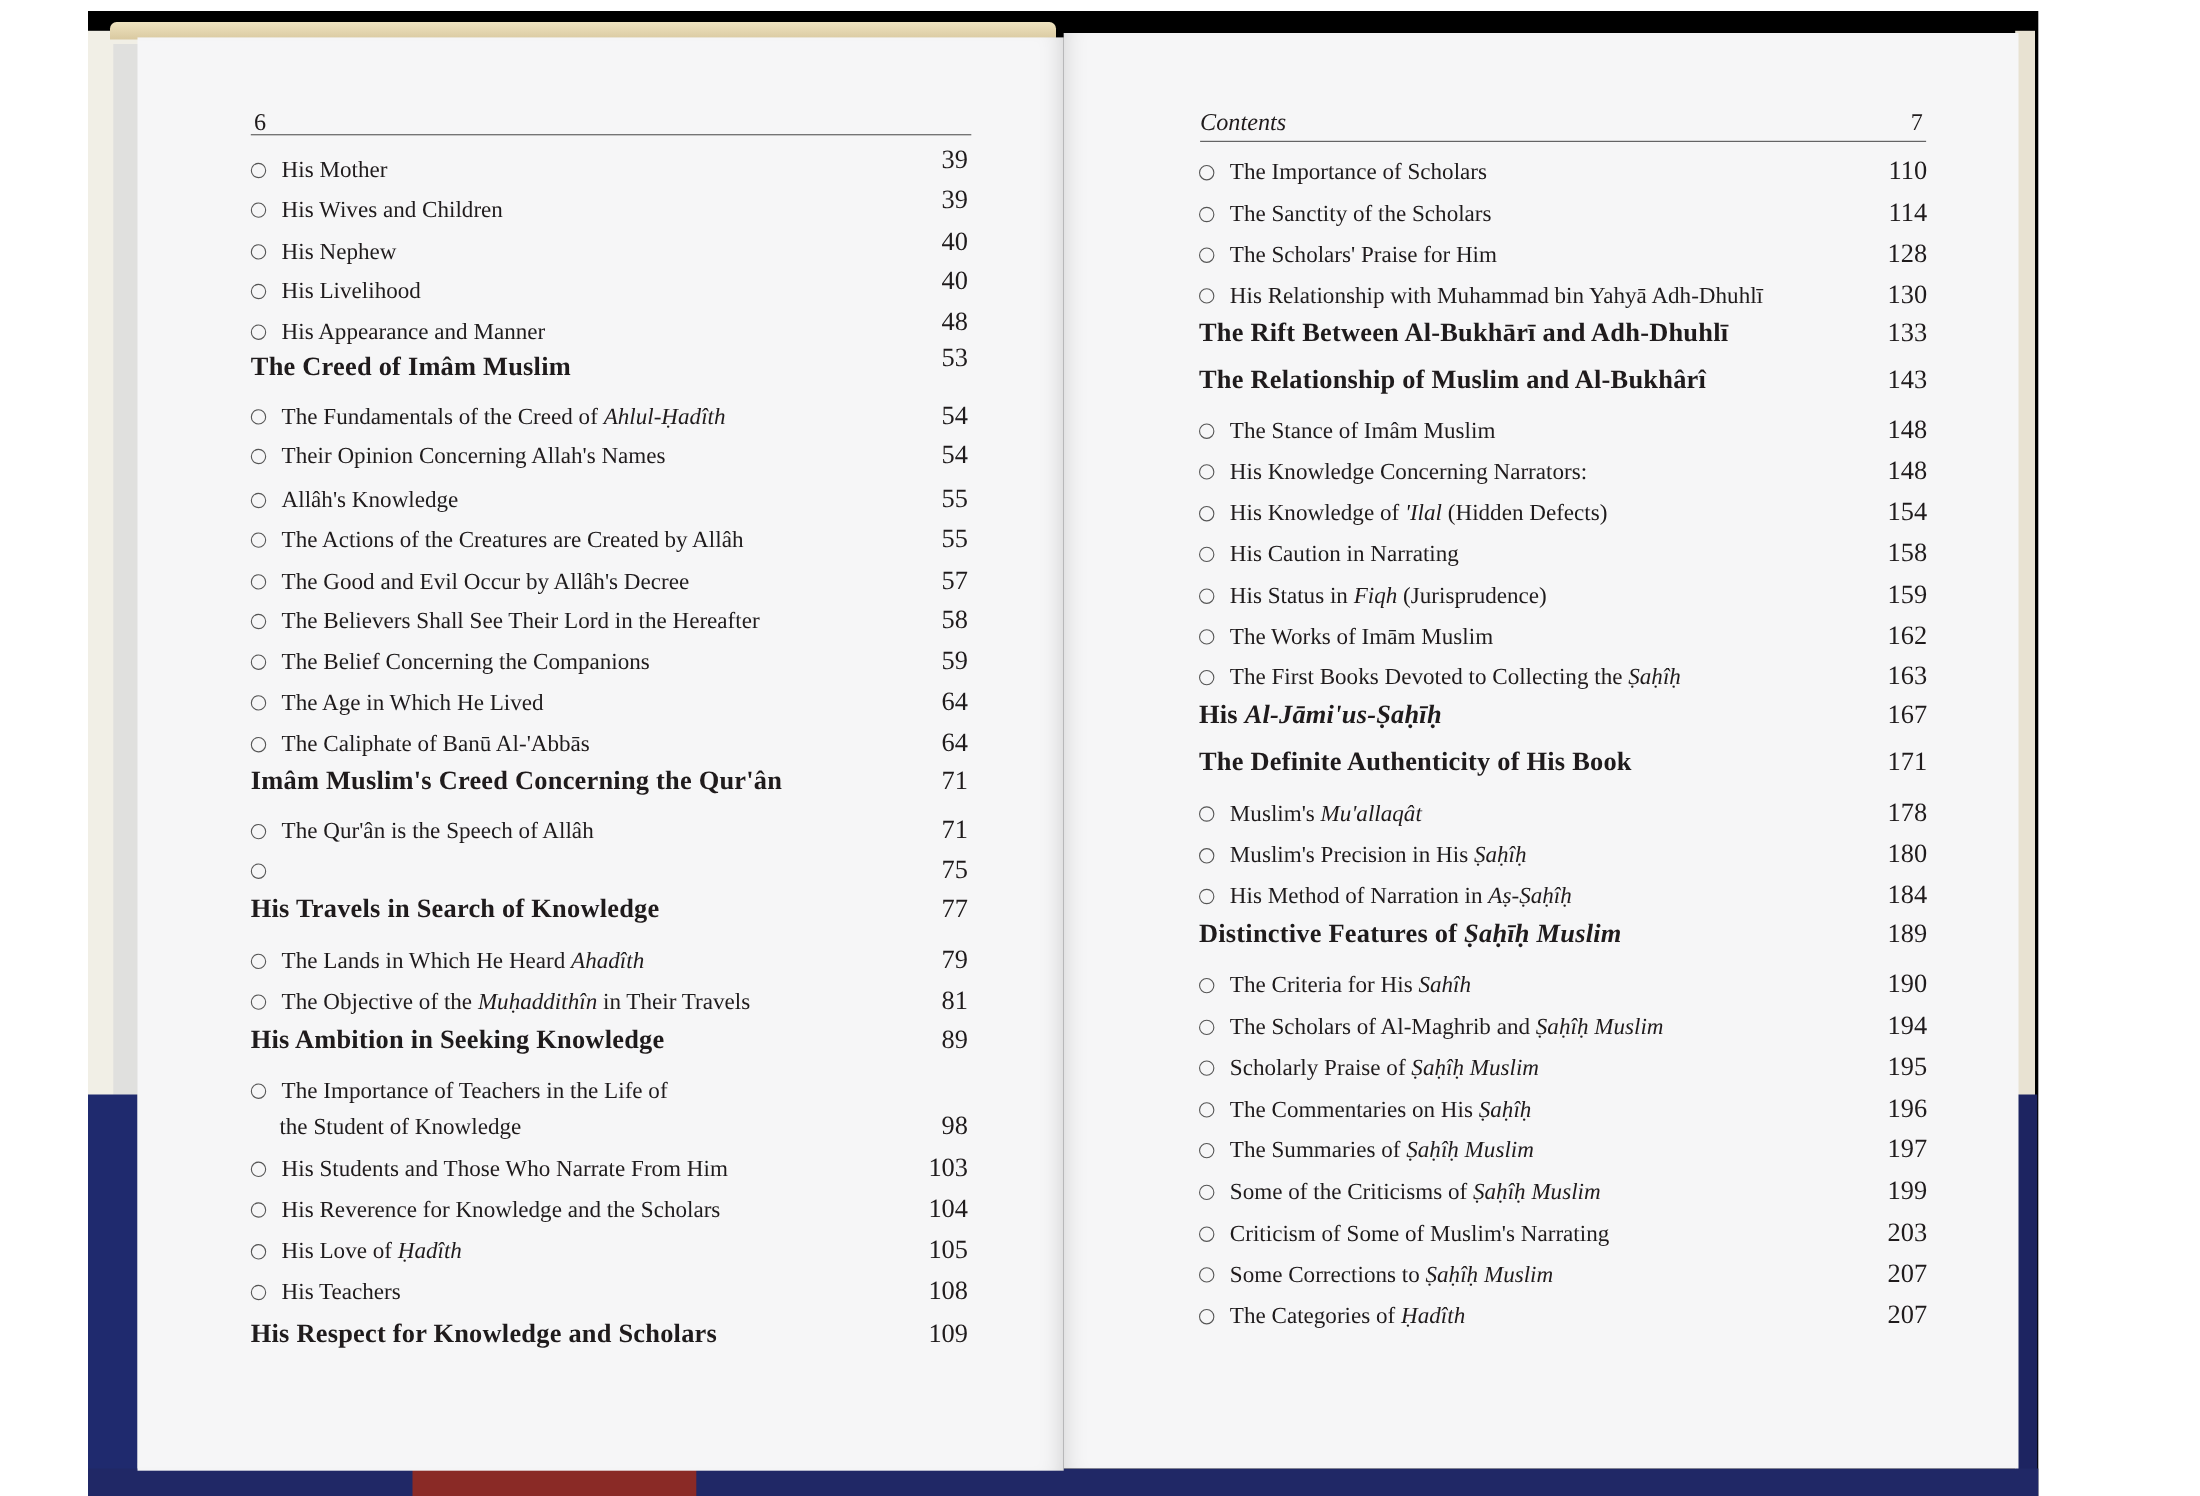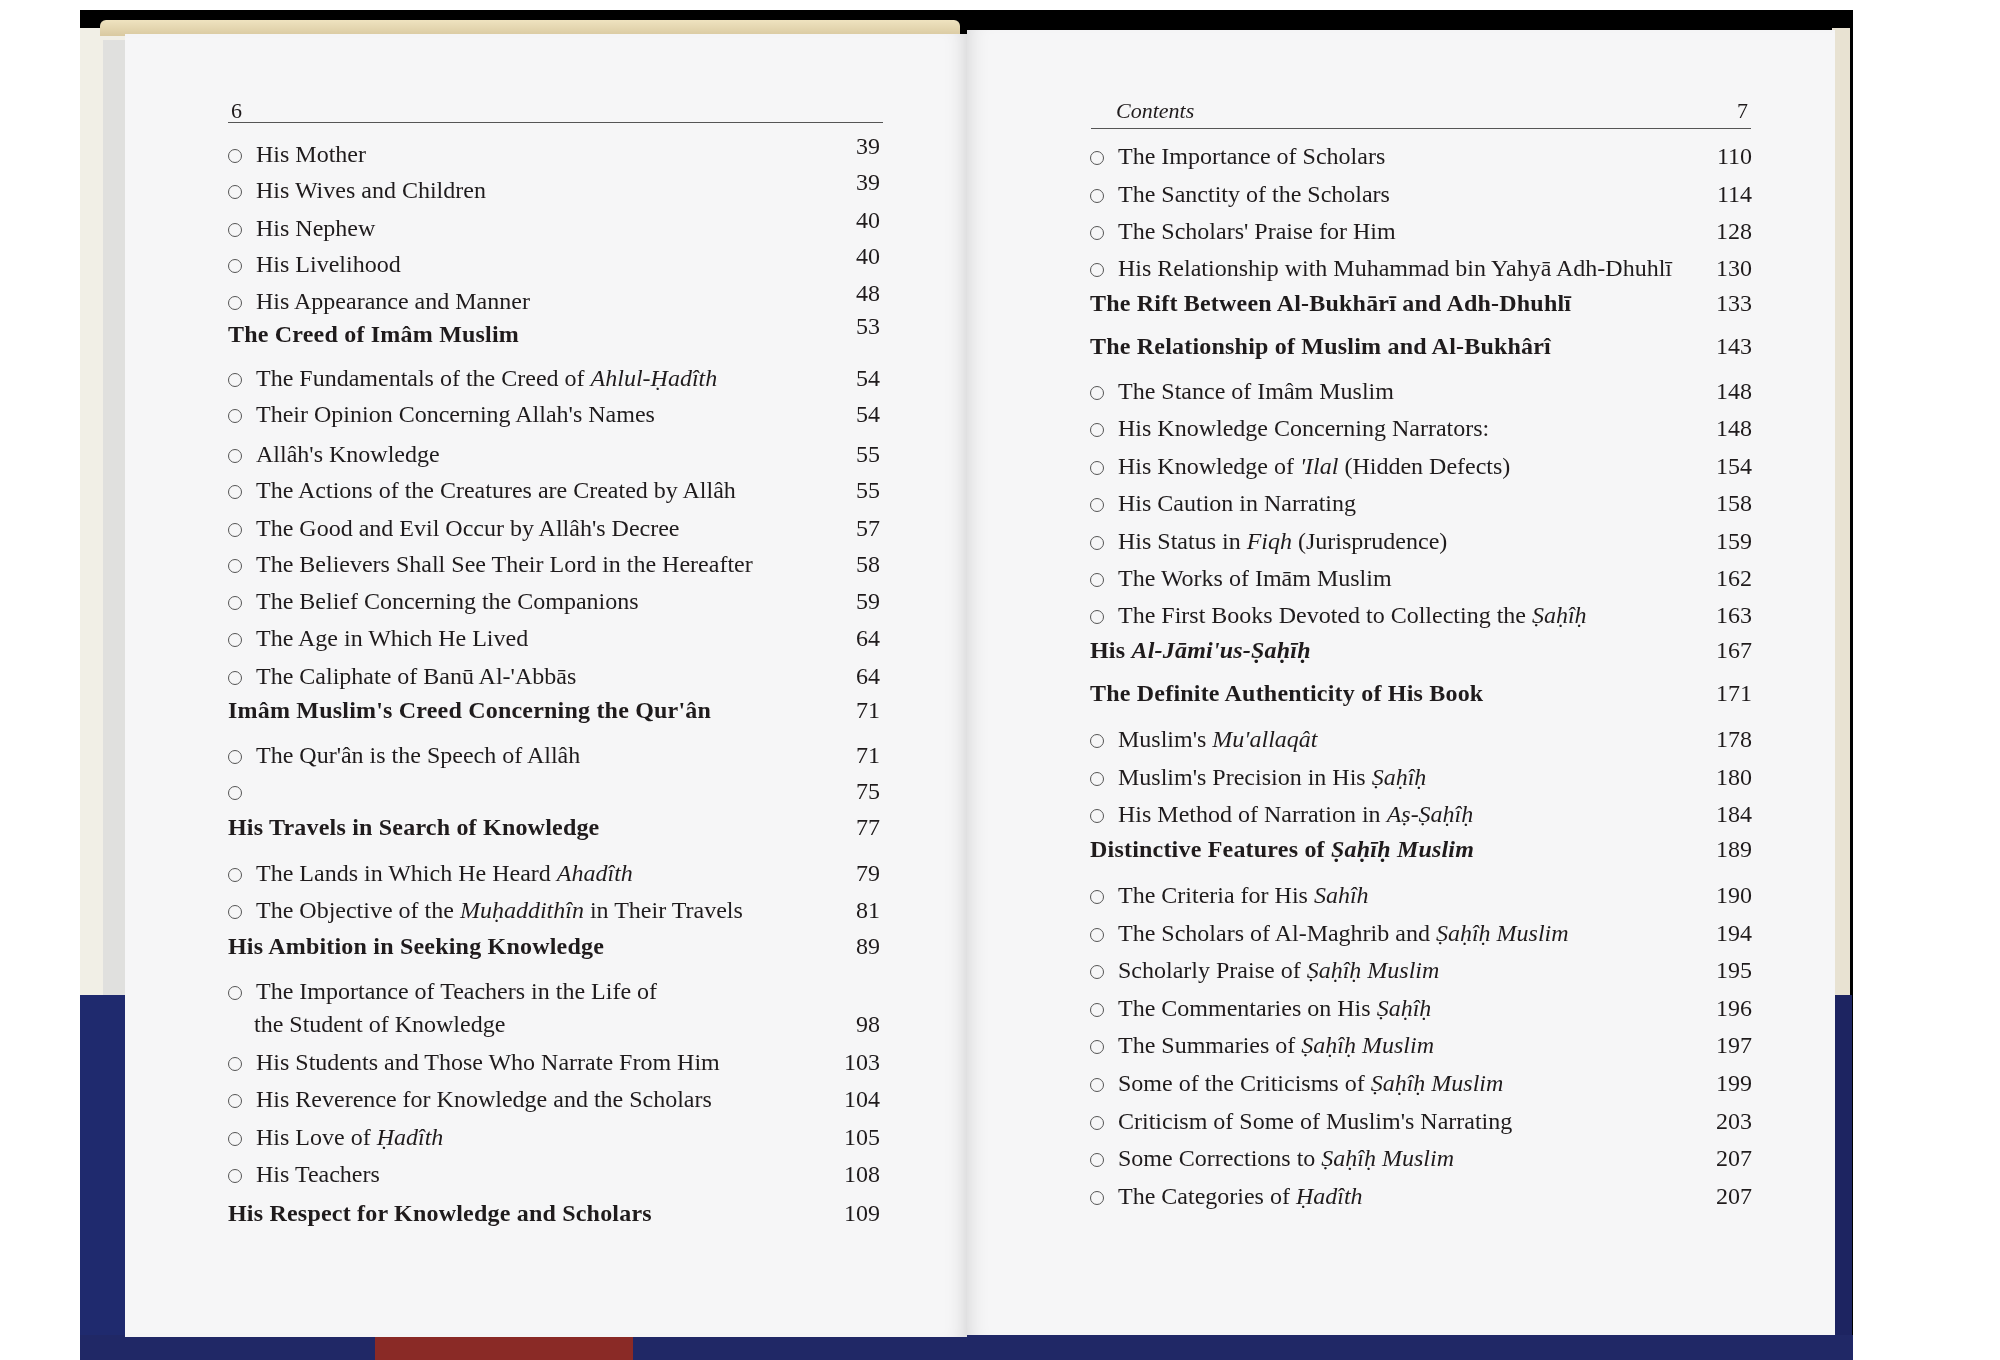--- a/index.html
+++ b/index.html
@@ -13,21 +13,21 @@
   .red-tab { position:absolute; left:375px; top:1335px; width:258px; height:30px; background:#8a2a26; }
   .cover-right { position:absolute; left:1832px; top:28px; width:18px; height:1320px; background:#e8e2d2; }
   .navy-right { position:absolute; left:1832px; top:995px; width:20px; height:370px; background:#1d2461; }
   .top-edge-left { position:absolute; left:100px; top:20px; width:860px; height:16px; background:linear-gradient(#efe3c0,#d9c9a0); border-radius:6px 6px 0 0; }
   .page { position:absolute; background:#f6f6f7; }
   .page-left { left:125px; top:34px; width:842px; height:1303px; box-shadow: inset -18px 0 22px -18px rgba(0,0,0,.18); }
   .page-right { left:967px; top:30px; width:868px; height:1305px; box-shadow: inset 18px 0 22px -18px rgba(0,0,0,.16); }
   .hdr { position:absolute; font-size:22px; font-style:italic; }
   .hdr-num { font-style:normal; }
   .rule { position:absolute; height:1px; background:#555; }
-  .row { position:absolute; font-size:24px; white-space:nowrap; line-height:28px; }
+  .row { position:absolute; font-size:21px; white-space:nowrap; line-height:28px; }
   .row .bullet { display:inline-block; width:12px; height:12px; border:1.3px solid #555; border-radius:50%; margin-right:14px; vertical-align:-1px; }
   .row.head { font-weight:bold; font-size:24px; letter-spacing:.2px; }
   .pg { position:absolute; font-size:24px; text-align:right; width:60px; line-height:28px; }
   .it { font-style:italic; }
 </style>
 </head>
 <body>
 
 <div class="frame"></div>
 <div class="cover-left"></div>
@@ -97,21 +97,21 @@
       <div class="row" style="top: 1089px; left: 103px;"><span class="bullet"></span><span>His Love of </span><span class="it">Ḥadîth</span></div>
       <div class="pg" style="top: 1089px; left: 695px;">105</div>
       <div class="row" style="top: 1126px; left: 103px;"><span class="bullet"></span><span>His Teachers</span></div>
       <div class="pg" style="top: 1126px; left: 695px;">108</div>
       <div class="row head" style="top: 1165px; left: 103px;"><span>His Respect for Knowledge and Scholars</span></div>
       <div class="pg" style="top: 1165px; left: 695px;">109</div>
     </div>
 </div>
 
 <div class="page page-right">
-  <span class="hdr" style="left:124px;top:68px;margin-left:25px;">Contents</span>
+  <span class="hdr" style="left:124px;top:68px;">Contents</span>
   <span class="hdr hdr-num" style="left:770px;top:68px;">7</span>
   <div class="rule" style="left:124px;top:98px;width:660px;"></div>
   <div id="right-entries">
       <div class="row" style="top: 112px; left: 123px;"><span class="bullet"></span><span>The Importance of Scholars</span></div>
       <div class="pg" style="top: 112px; left: 725px;">110</div>
       <div class="row" style="top: 150px; left: 123px;"><span class="bullet"></span><span>The Sanctity of the Scholars</span></div>
       <div class="pg" style="top: 150px; left: 725px;">114</div>
       <div class="row" style="top: 187px; left: 123px;"><span class="bullet"></span><span>The Scholars' Praise for Him</span></div>
       <div class="pg" style="top: 187px; left: 725px;">128</div>
       <div class="row" style="top: 224px; left: 123px;"><span class="bullet"></span><span>His Relationship with Muhammad bin Yahyā Adh-Dhuhlī</span></div>

